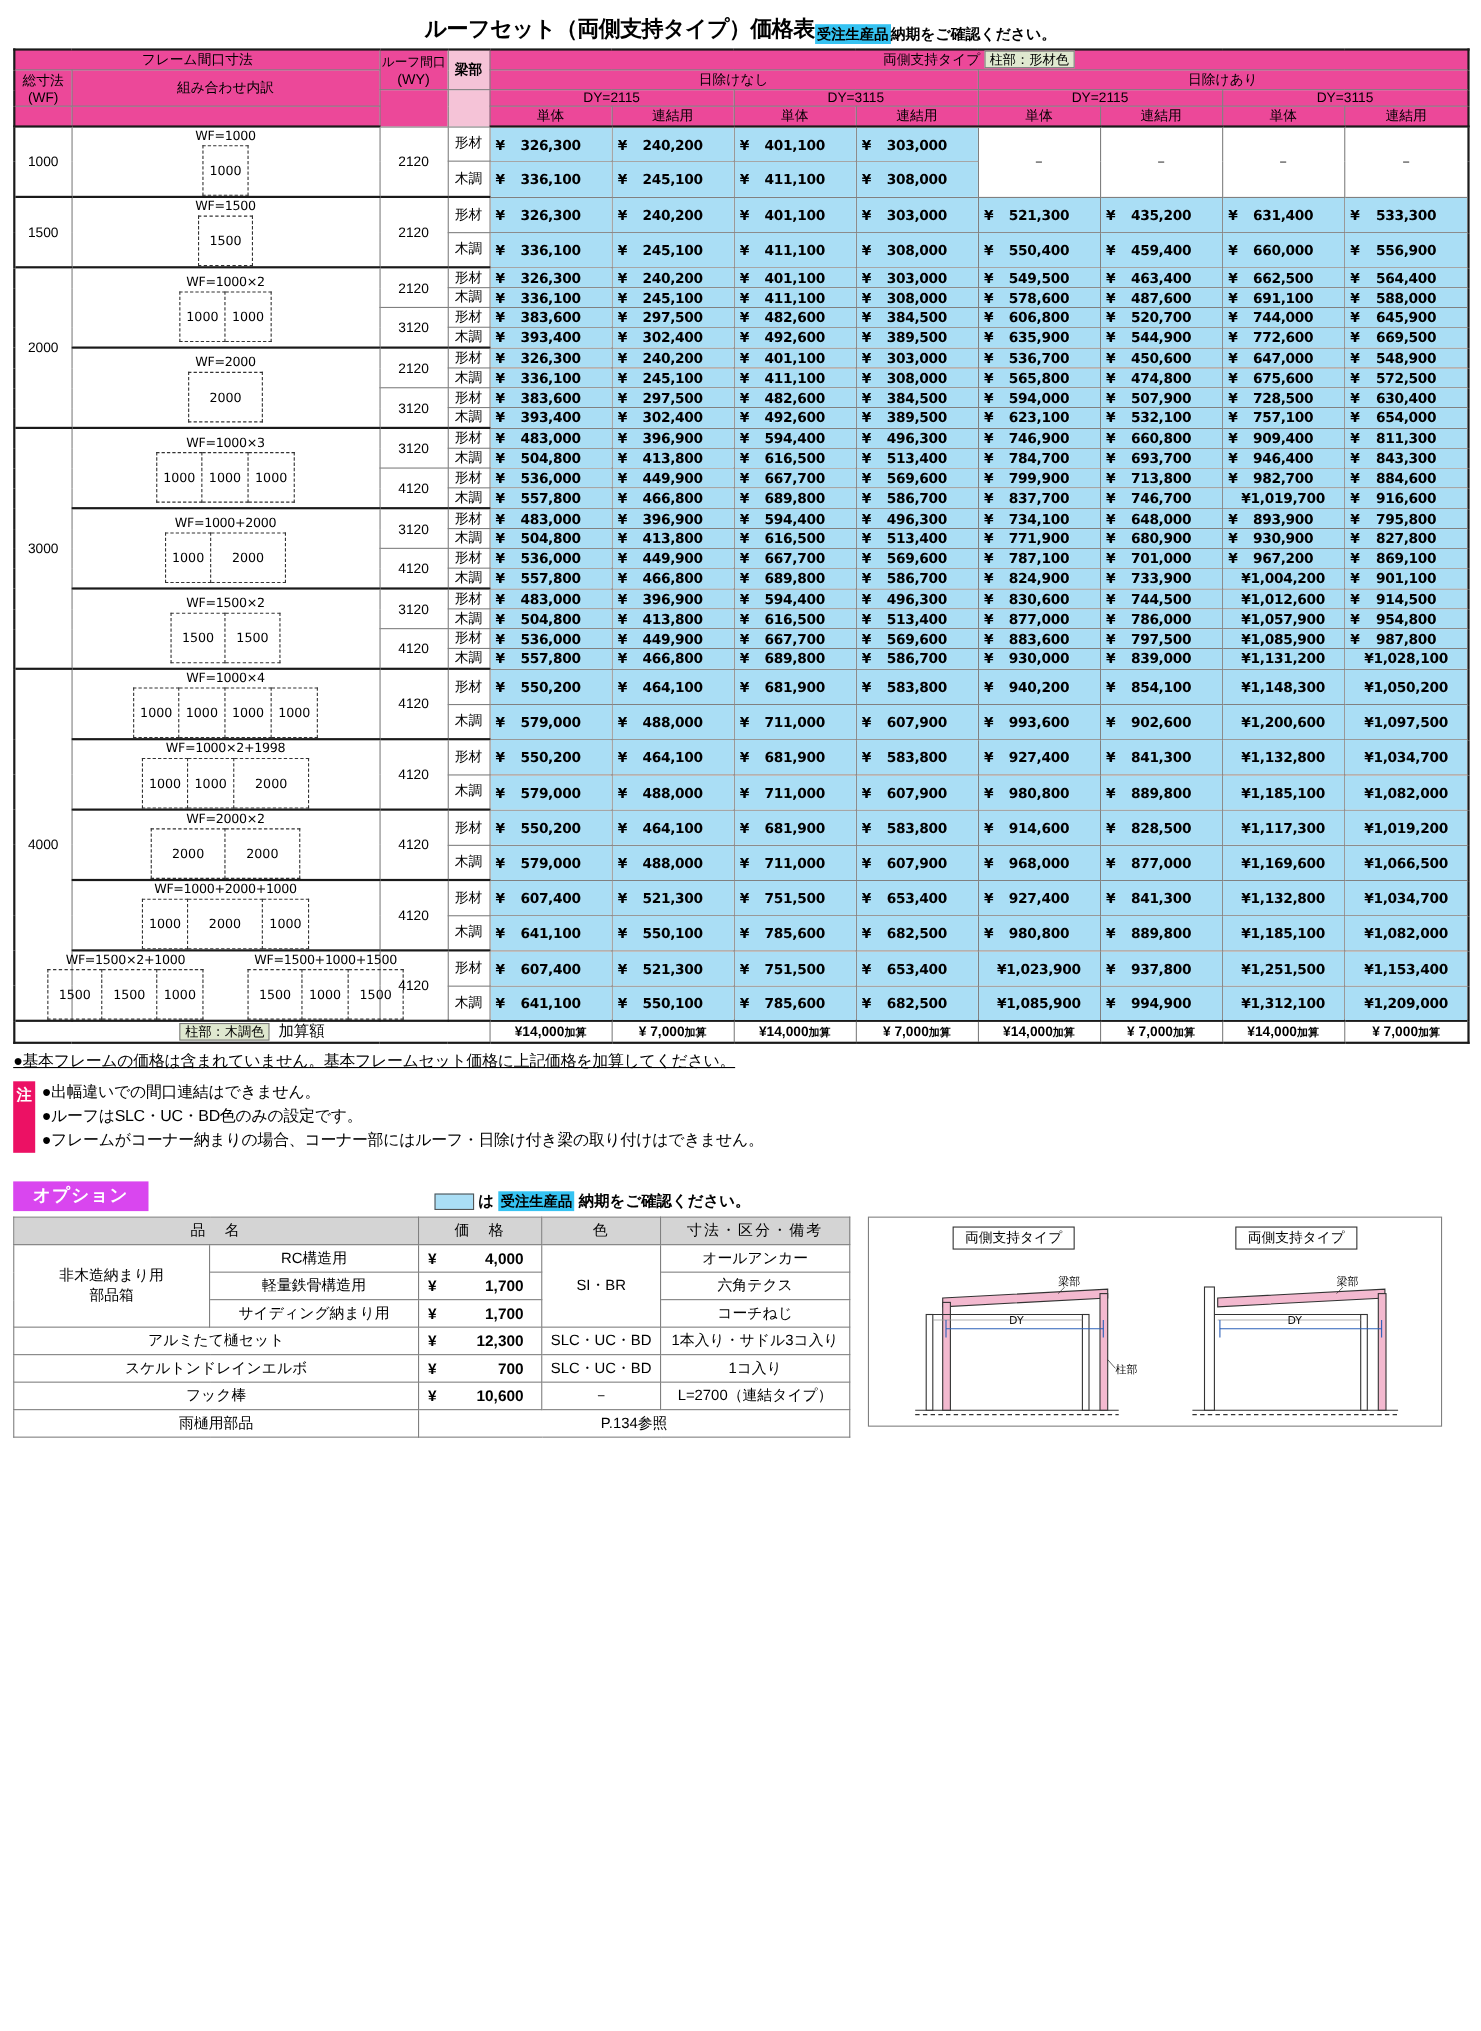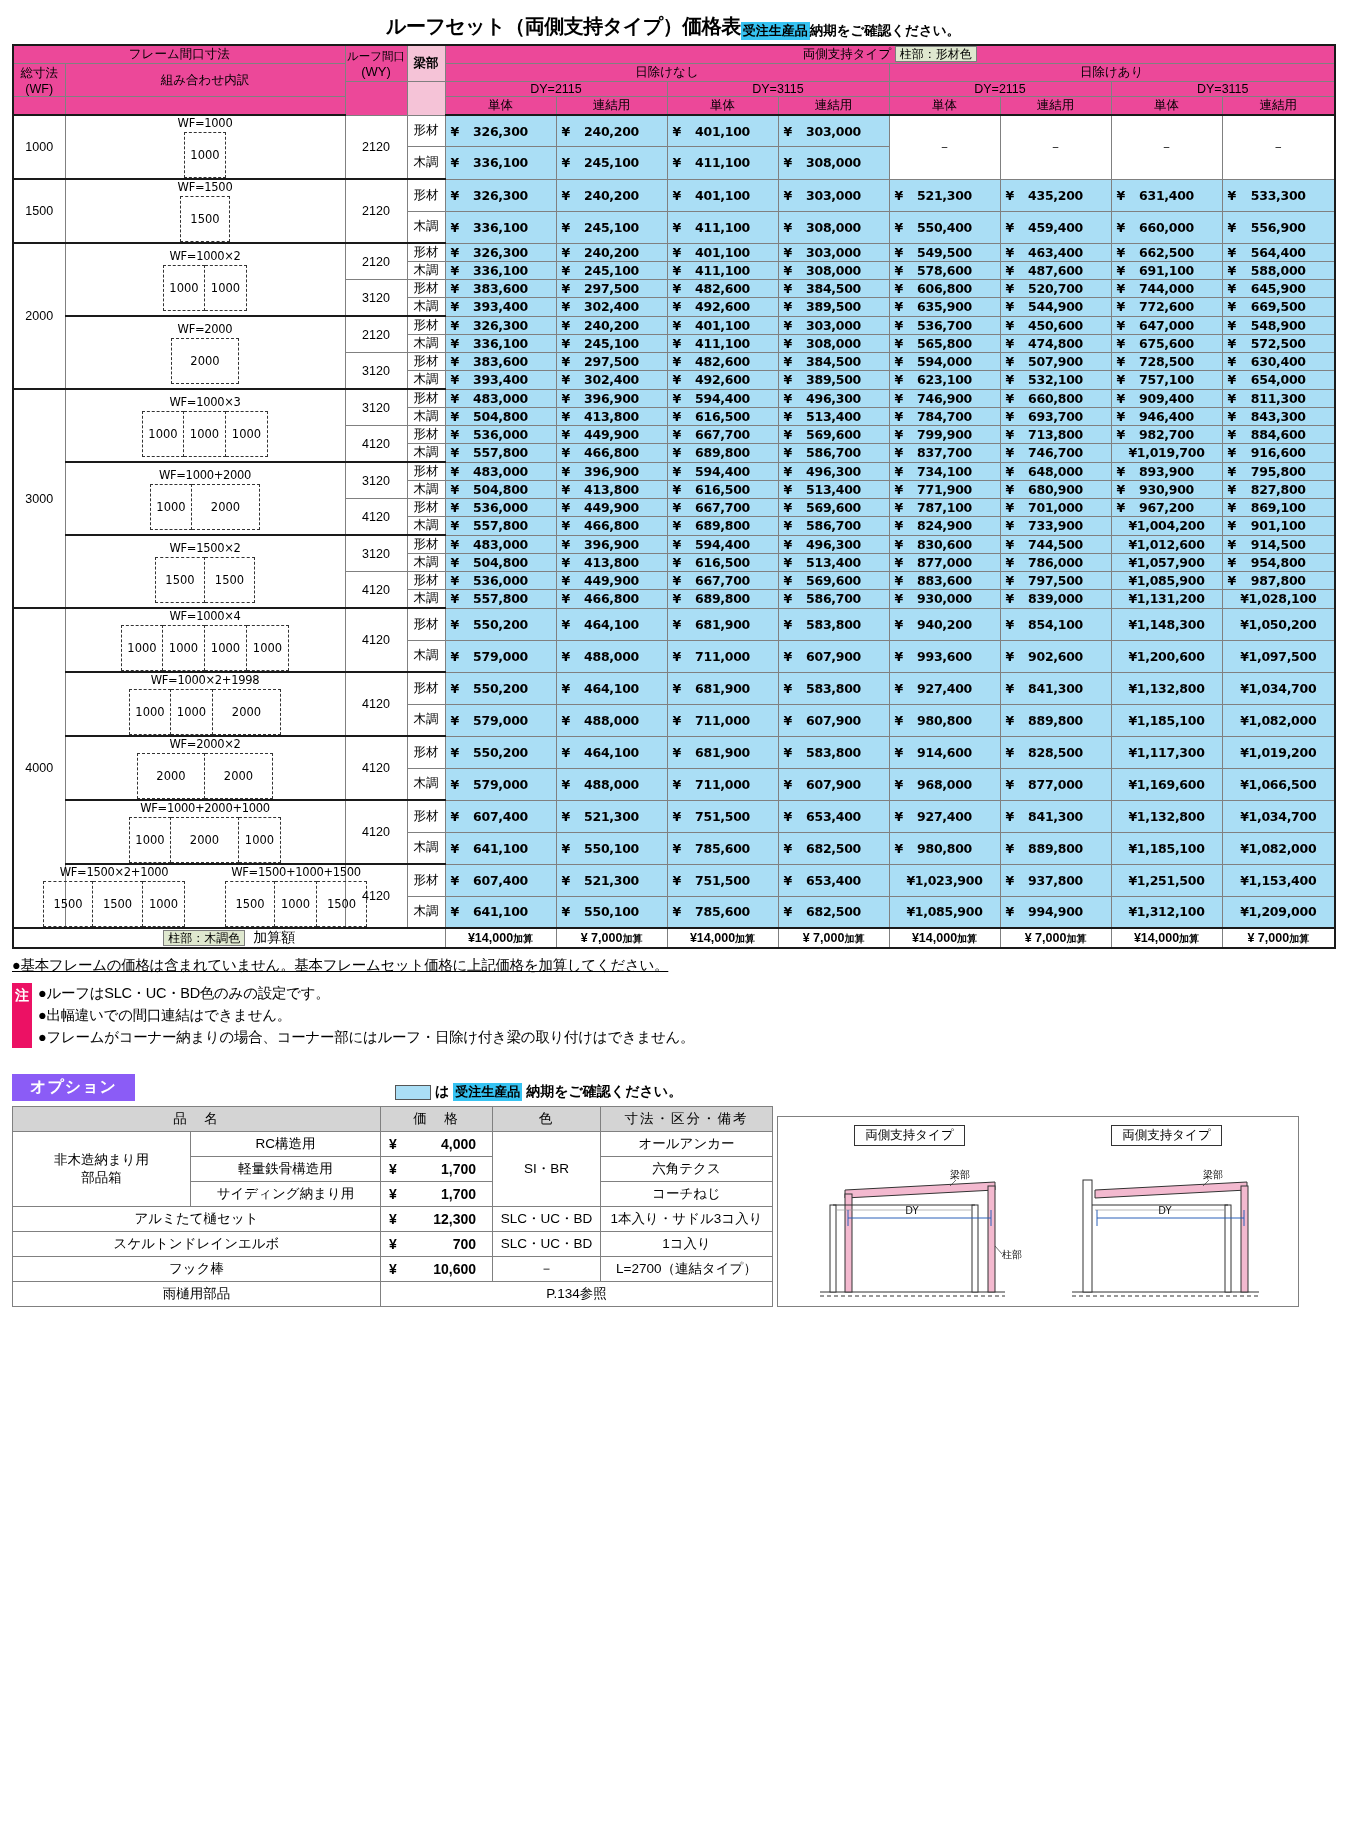--- a/index.html
+++ b/index.html
@@ -63,26 +63,26 @@
   
   .notes { margin-top:6px; font-size:14.5px; line-height:1.45; }
   .notes .bullet-line { letter-spacing:-0.3px;text-decoration:underline; }
   .note-block { display:flex; margin-top:7px; }
   .note-badge { background:#ec1164; color:#fff; font-weight:700; font-size:14px; width:20px;
                 display:flex; align-items:flex-start; justify-content:center; padding-top:2px; flex:0 0 20px; }
   .note-list { padding-left:6px; font-size:14.5px; line-height:1.5; letter-spacing:-0.3px; }
 
   
   .opt-head { display:flex; align-items:flex-end; margin-top:26px; }
-  .opt-title { background:#8b5cf6; color:#fff; font-size:16px; font-weight:700; padding:3px 18px; letter-spacing:1px; }
+  .opt-title { background:#d946ef; color:#fff; font-size:16px; font-weight:700; padding:3px 18px; letter-spacing:1px; }
   .opt-legend { margin-left:260px; font-size:14px; font-weight:700; display:flex; align-items:center; gap:4px;}
   .swatch { display:inline-block; width:36px; height:15px; background:#aadef5; border:1px solid #555; }
 
   
-  .bottom { display:flex; gap:4px; margin-top:5px; align-items:flex-end; }
+  .bottom { display:flex; gap:16px; margin-top:5px; align-items:flex-start; }
   table.opt { border-collapse:collapse; width:760px; table-layout:fixed; }
   table.opt td, table.opt th { border:1px solid #808080; font-size:13.5px; text-align:center; padding:3px 2px; }
   table.opt .oh { background:#d4d4d4; font-weight:400; letter-spacing:2px; }
   table.opt .pr { text-align:right; padding-right:16px; font-weight:700; font-size:14px; position:relative;}
   table.opt .pr .yen { position:absolute; left:8px; }
 
   
   .illus-box { width:522px; border:1px solid #808080; padding:8px 6px 6px; display:flex; gap:6px; background:#fff;}
   .illus { flex:1; text-align:center; }
   .illus-title { display:inline-block; border:1px solid #333; font-size:12.5px; padding:1px 10px; margin-bottom:4px; }
@@ -707,22 +707,22 @@
           <td class="addval b-t b-b b-r">¥ 7,000<small>加算</small></td>
         </tr>
       </tbody>
   </table>
 
   <div class="notes">
     <div class="bullet-line">●基本フレームの価格は含まれていません。基本フレームセット価格に上記価格を加算してください。</div>
     <div class="note-block">
       <div class="note-badge">注</div>
       <div class="note-list" id="note-list">
+          <div>●出幅違いでの間口連結はできません。</div>
           <div>●ルーフはSLC・UC・BD色のみの設定です。</div>
-          <div>●出幅違いでの間口連結はできません。</div>
           <div>●フレームがコーナー納まりの場合、コーナー部にはルーフ・日除け付き梁の取り付けはできません。</div>
         </div>
     </div>
   </div>
 
   <div class="opt-head">
     <div class="opt-title">オプション</div>
     <div class="opt-legend">
       <span class="swatch"></span>
       <span>は</span>

